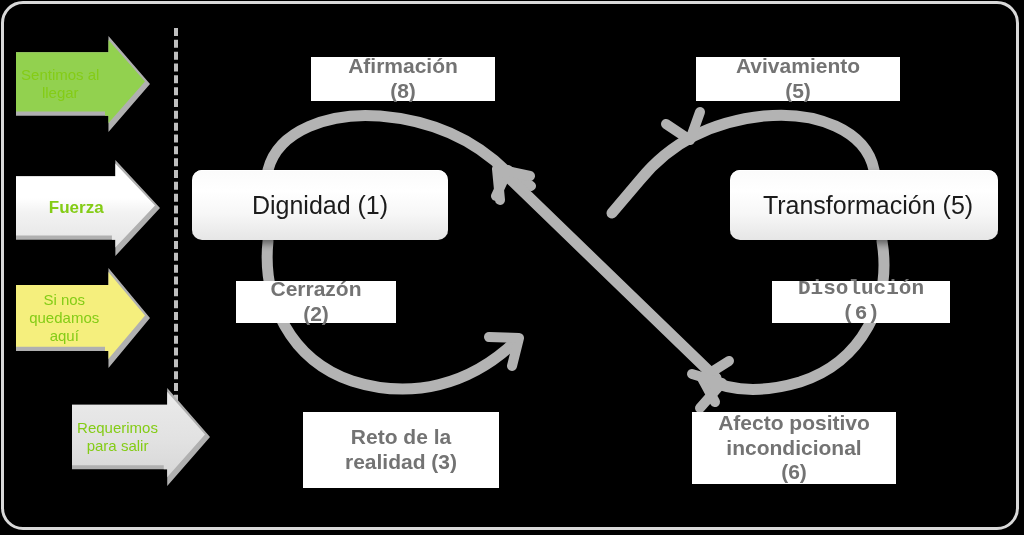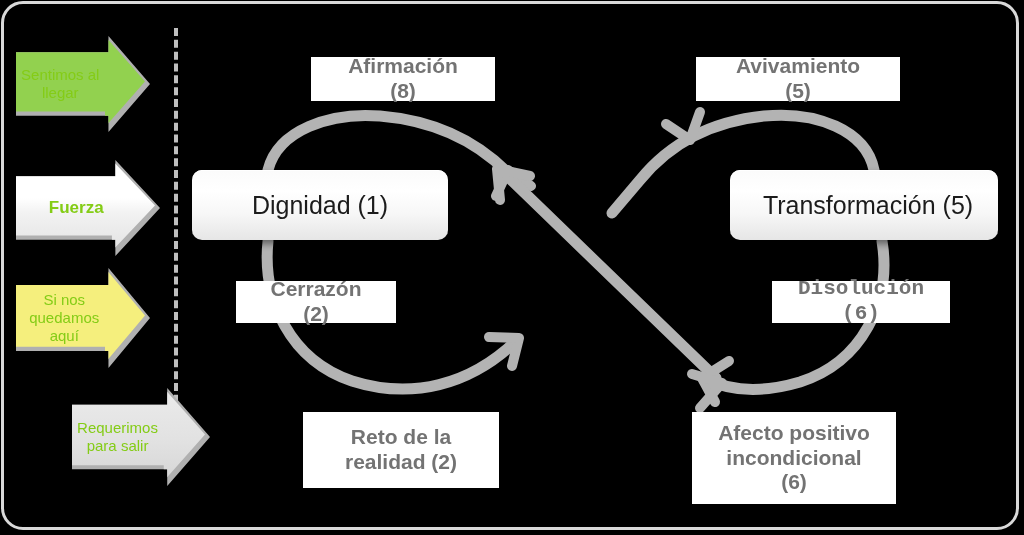--- a/index.html
+++ b/index.html
@@ -115,21 +115,21 @@
     text-align: center;
     z-index: 20;
     box-sizing: border-box;
     padding: 4px 26px;
   }
   #tag-afirmacion  { left: 311px; top: 57px;  width: 184px; height: 44px; font-size: 21px; }
   #tag-avivamiento { left: 696px; top: 57px;  width: 204px; height: 44px; font-size: 21px; }
   #tag-cerrazon    { left: 236px; top: 281px; width: 160px; height: 42px; font-size: 21px; }
   #tag-disolucion  { left: 772px; top: 281px; width: 178px; height: 42px; font-size: 21px; font-family: Liberation Mono, monospace; }
   #tag-reto        { left: 303px; top: 412px; width: 196px; height: 76px; font-size: 21px; }
-  #tag-afecto      { left: 692px; top: 412px; width: 204px; height: 92px; font-size: 21px; }
+  #tag-afecto      { left: 692px; top: 412px; width: 204px; height: 72px; font-size: 21px; }
   .tag span { display: block; width: 100%; }
 
   
   .node {
     position: absolute;
     border-radius: 10px;
     background: linear-gradient(to bottom, #fbfbfb 0%, #ffffff 30%, #f7f7f7 62%, #e6e6e6 100%);
     box-shadow: 0 4px 7px rgba(0,0,0,0.45), inset 0 1px 0 #ffffff;
     display: flex;
     align-items: center;
@@ -212,21 +212,21 @@
     <span>Cerrazón (2)</span>
   </div>
 
   <div class="tag" id="tag-disolucion">
     <span>Disolución (6)</span>
   </div>
 
   <div class="tag" id="tag-reto">
     <div style="width:100%">
       <span>Reto de la</span>
-      <span>realidad (2)</span>
+      <span>realidad (3)</span>
     </div>
   </div>
 
   <div class="tag" id="tag-afecto">
     <div style="width:100%">
       <span>Afecto positivo</span>
       <span>incondicional (6)</span>
     </div>
   </div>
 

